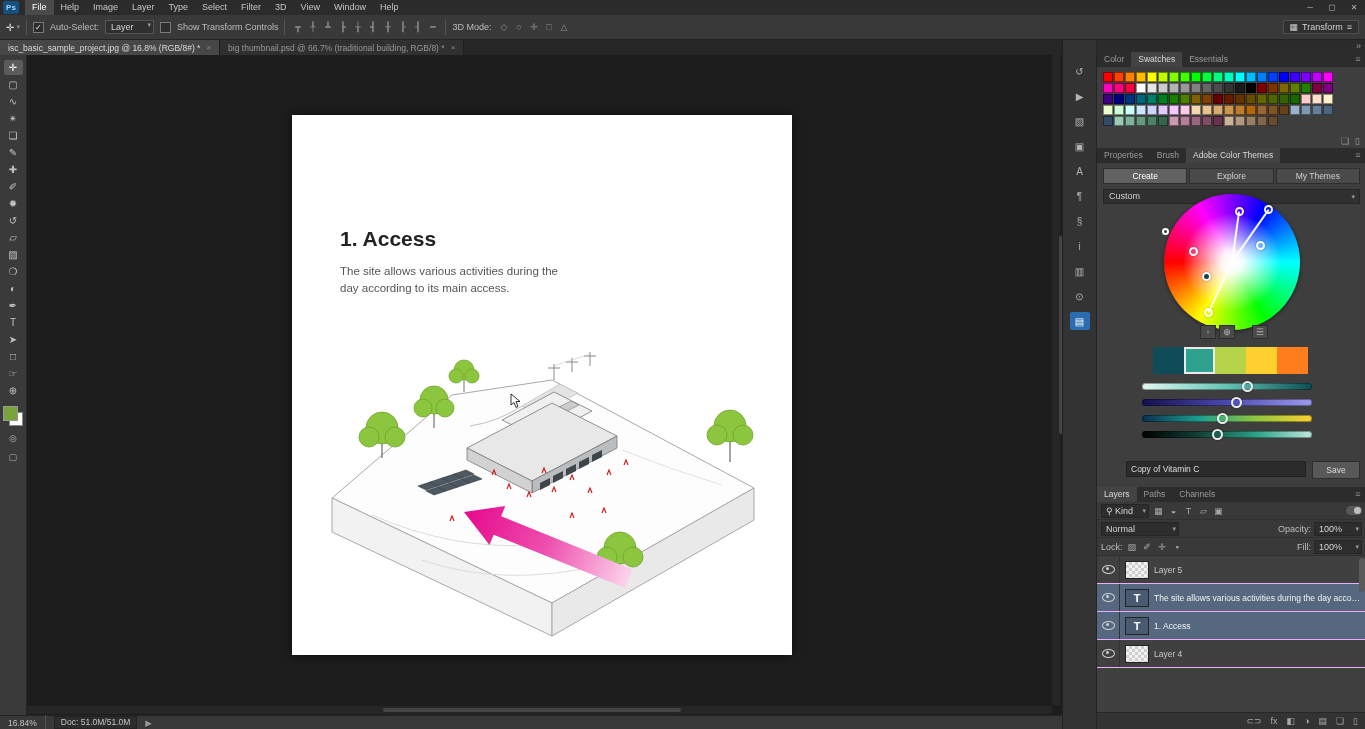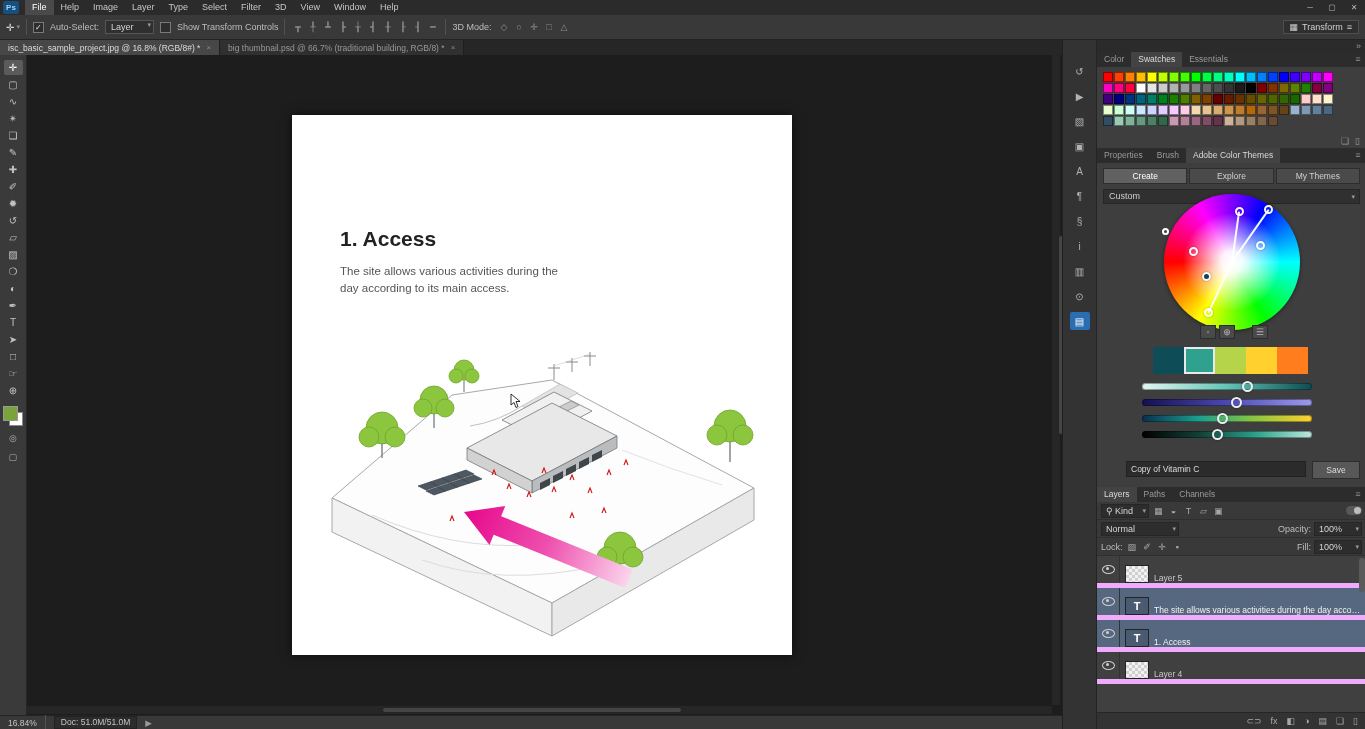--- a/index.html
+++ b/index.html
@@ -115,21 +115,21 @@
   #save-btn{width:46px;height:16px;background:#585858;border:1px solid #2e2e2e;color:#ddd;font-size:8.5px;display:flex;align-items:center;justify-content:center;}
 
   
   #group-layers{top:447px;height:242px;}
   .lrow{height:17px;background:#393939;border-bottom:1px solid #2f2f2f;display:flex;align-items:center;padding:0 4px;gap:3px;color:#bdbdbd;}
   .lrow .dropdown{padding:0 12px 0 4px;height:12px;line-height:12px;border:1px solid #262626;background:#2d2d2d;}
   .licon{width:13px;height:13px;display:flex;align-items:center;justify-content:center;color:#a8a8a8;font-size:9px;}
   .toggle{margin-left:auto;width:16px;height:9px;border-radius:5px;background:#585858;position:relative;}
   .toggle::after{content:"";position:absolute;right:1px;top:1px;width:7px;height:7px;border-radius:50%;background:#bdbdbd;}
   #layer-list{position:relative;height:160px;overflow:hidden;background:#404040;}
-  .layer-row{height:27px;display:flex;align-items:flex-end;border-bottom:5px solid #f0abfc;background:#404040;}
+  .layer-row{height:27px;display:flex;align-items:center;border-bottom:1px solid #f0abfc;background:#404040;}
   .layer-row.selected{background:#56687f;}
   .eye-cell{width:22px;align-self:stretch;border-right:1px solid #333;display:flex;align-items:center;justify-content:center;}
   .eye{width:11px;height:7px;border:1px solid #cfcfcf;border-radius:50%;position:relative;}
   .eye::after{content:"";position:absolute;left:3px;top:1px;width:3px;height:3px;border-radius:50%;background:#cfcfcf;}
   .thumb{width:24px;height:18px;margin:0 5px;border:1px solid #242424;box-sizing:border-box;
          background:#f2f2f2;
          background-image:linear-gradient(45deg,#cfcfcf 25%,transparent 25%,transparent 75%,#cfcfcf 75%),
                           linear-gradient(45deg,#cfcfcf 25%,transparent 25%,transparent 75%,#cfcfcf 75%);
          background-size:6px 6px;background-position:0 0,3px 3px;}
   .thumb.text{background:#4a5a70;color:#fff;display:flex;align-items:center;justify-content:center;font-size:11px;font-weight:bold;}

